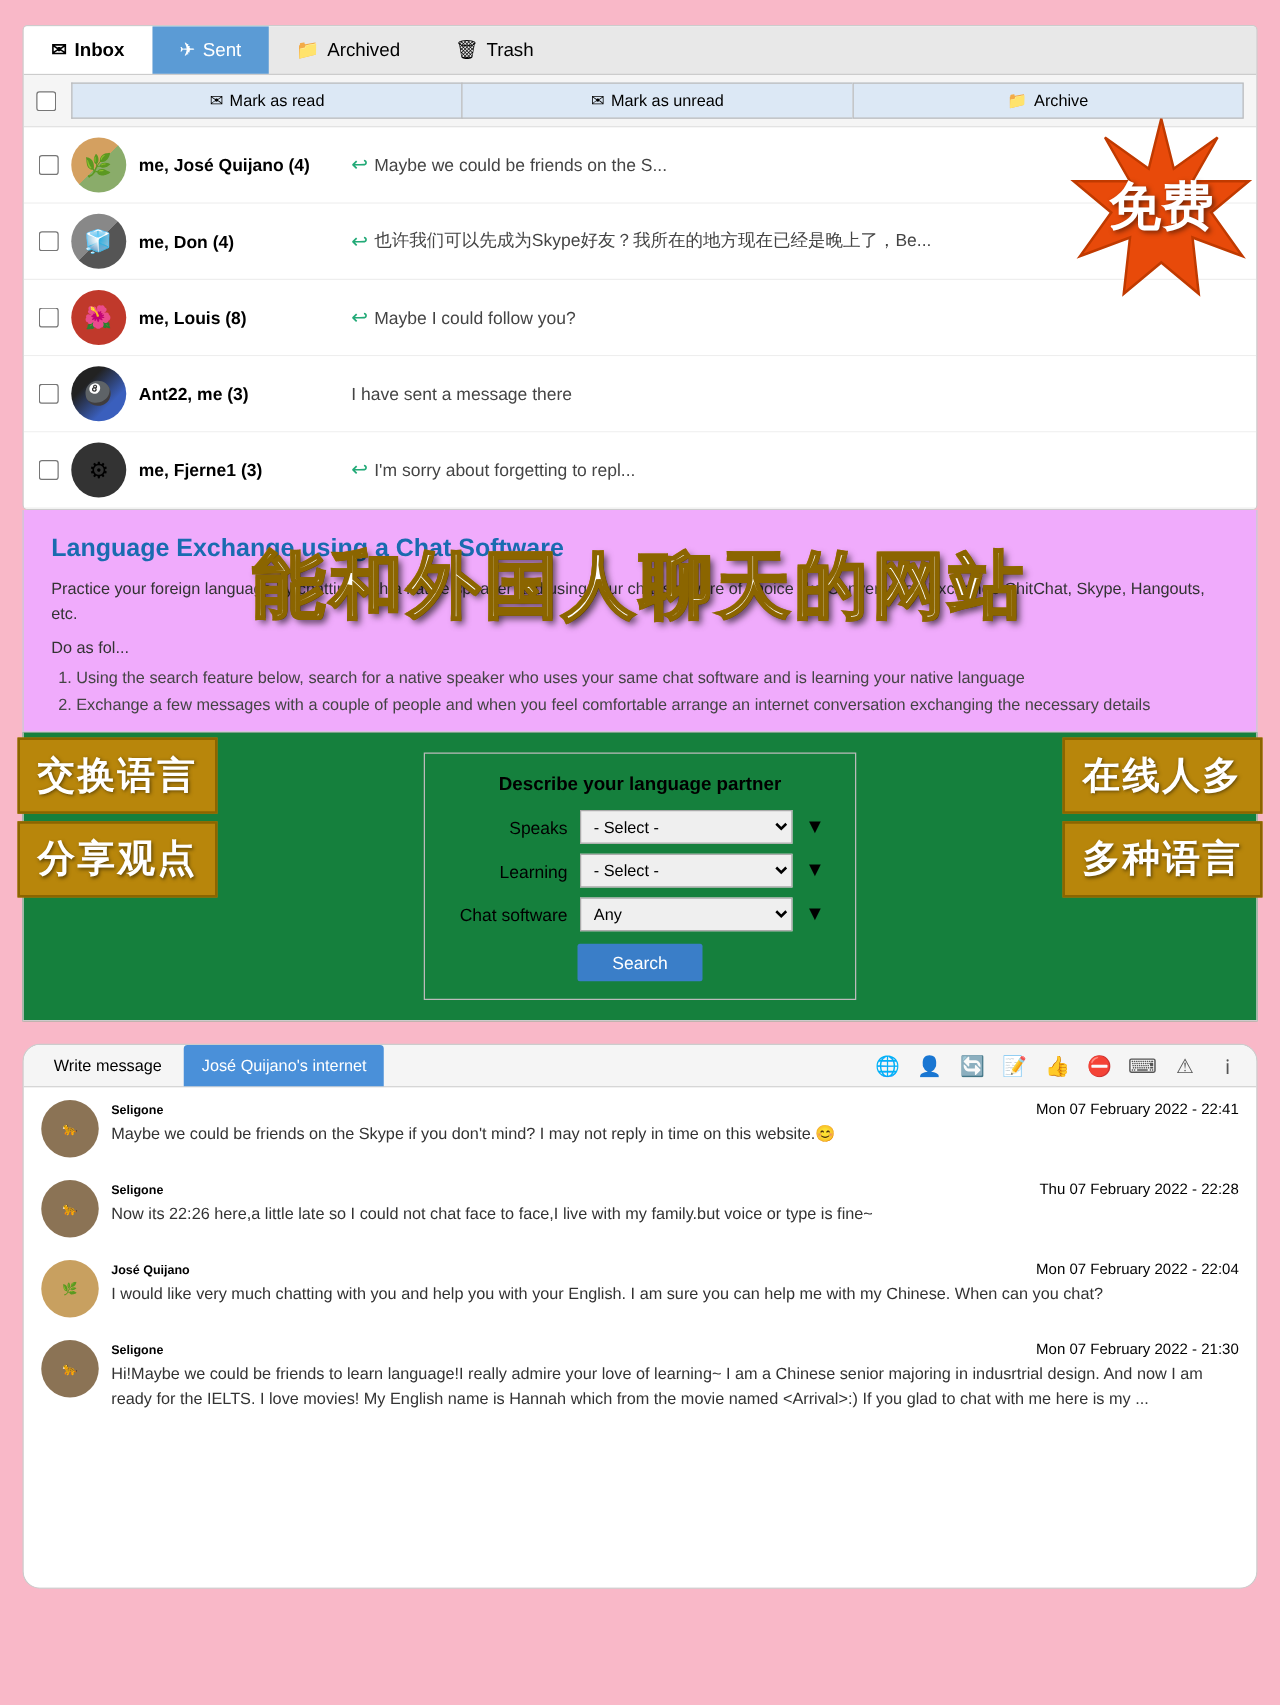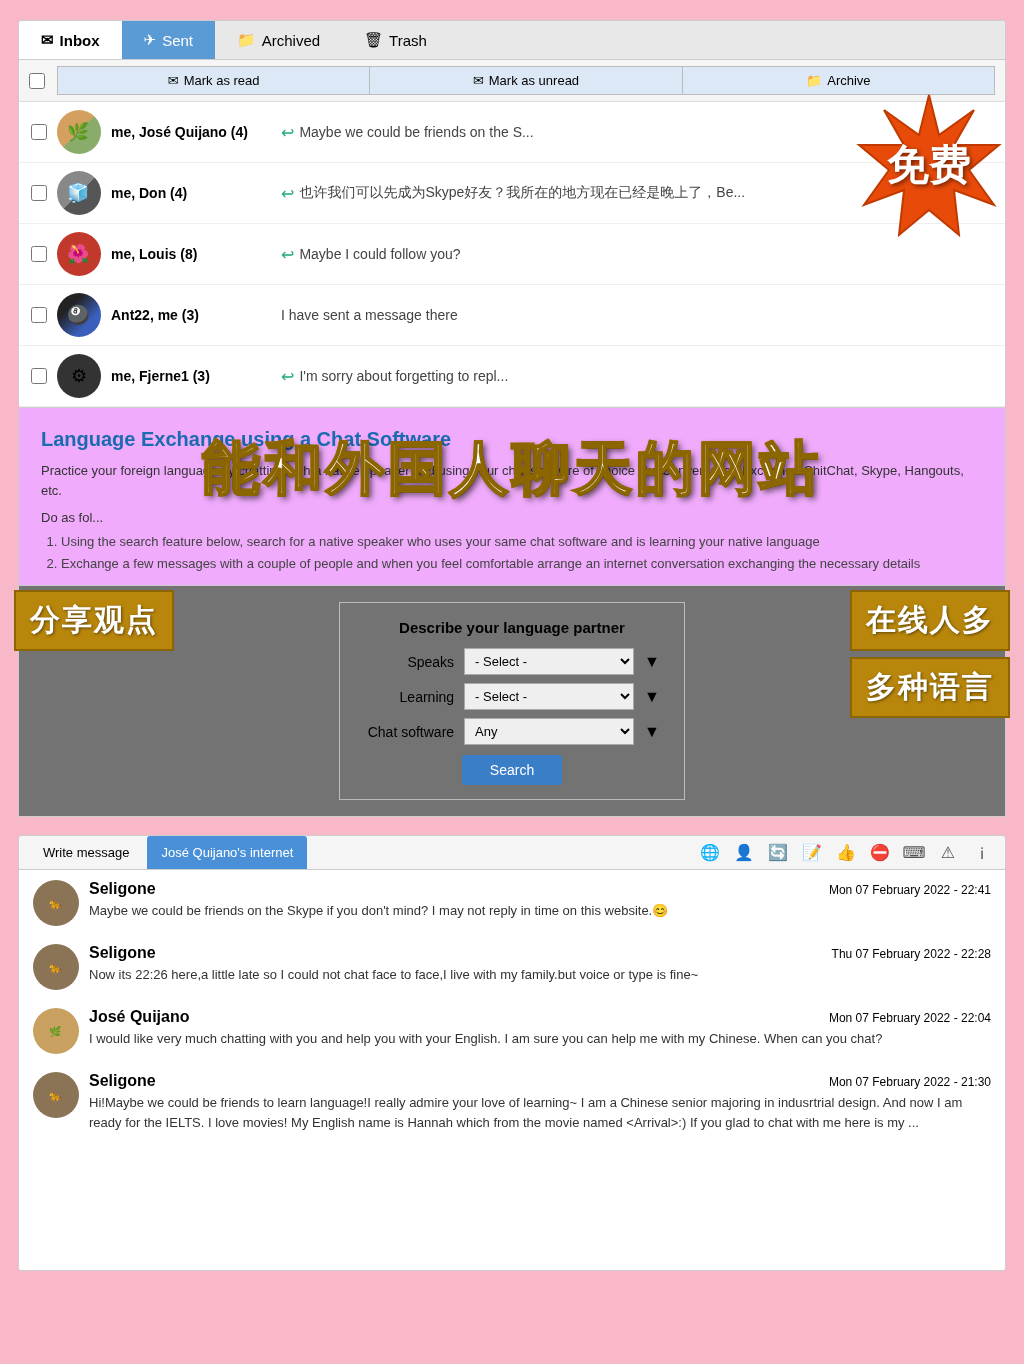--- a/index.html
+++ b/index.html
@@ -134,21 +134,21 @@
     }
     .lang-steps {
       font-size: 13px;
       color: #444;
       padding-left: 20px;
       line-height: 1.7;
     }
 
     
     .search-box-area {
-      background: #737373;
+      background: #15803d;
       margin: 0 18px;
       border: 1px solid #ccc;
       border-top: none;
       padding: 16px 22px 16px 22px;
       display: flex;
       justify-content: center;
     }
     .search-form {
       border: 1px solid #bbb;
       padding: 16px 24px 14px 24px;
@@ -189,21 +189,21 @@
       font-size: 14px;
       cursor: pointer;
       border-radius: 2px;
     }
 
     
     .chat-section {
       background: white;
       margin: 18px 18px 20px 18px;
       border: 1px solid #ccc;
-      border-radius: 4px;
+      border-radius: 14px;
       overflow: hidden;
     }
     .chat-tabs {
       display: flex;
       align-items: center;
       border-bottom: 1px solid #ccc;
       background: #f5f5f5;
       padding: 0 10px;
       justify-content: space-between;
     }
@@ -254,21 +254,21 @@
       overflow: hidden;
     }
     .chat-msg-body { flex: 1; }
     .chat-msg-header {
       display: flex;
       justify-content: space-between;
       align-items: baseline;
     }
     .chat-sender {
       font-weight: bold;
-      font-size: 16px;
+      font-size: 10px;
     }
     .chat-time {
       font-size: 12px;
       color: #000000;
     }
     .chat-text {
       font-size: 13px;
       color: #333;
       margin-top: 3px;
       line-height: 1.5;
@@ -567,20 +567,21 @@
   <div class="starburst">
     <svg class="starburst-star" viewBox="0 0 150 150" xmlns="http://www.w3.org/2000/svg">
       <polygon points="75,5 85,45 120,20 100,55 145,55 115,80 140,115 100,100 105,145 75,120 45,145 50,100 10,115 35,80 5,55 50,55 30,20 65,45" fill="#e84a0a" stroke="#c03a00" stroke-width="2"></polygon>
     </svg>
     <div class="starburst-text">免费</div>
   </div>
 
   <div class="cn-overlay-1">能和外国人聊天的网站</div>
 
   <div class="cn-side-box cn-side-left">
+    <div class="cn-side-item">交换语言</div>
     <div class="cn-side-item">分享观点</div>
   </div>
 
   <div class="cn-side-box cn-side-right">
     <div class="cn-side-item">在线人多</div>
     <div class="cn-side-item">多种语言</div>
   </div>
 
 </div>
 

